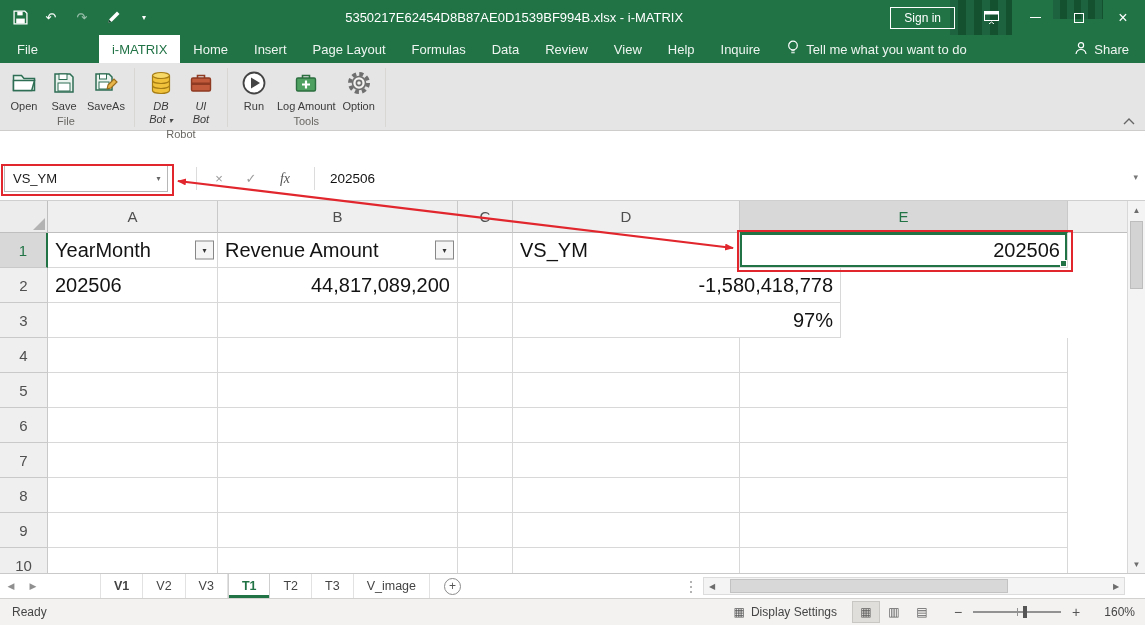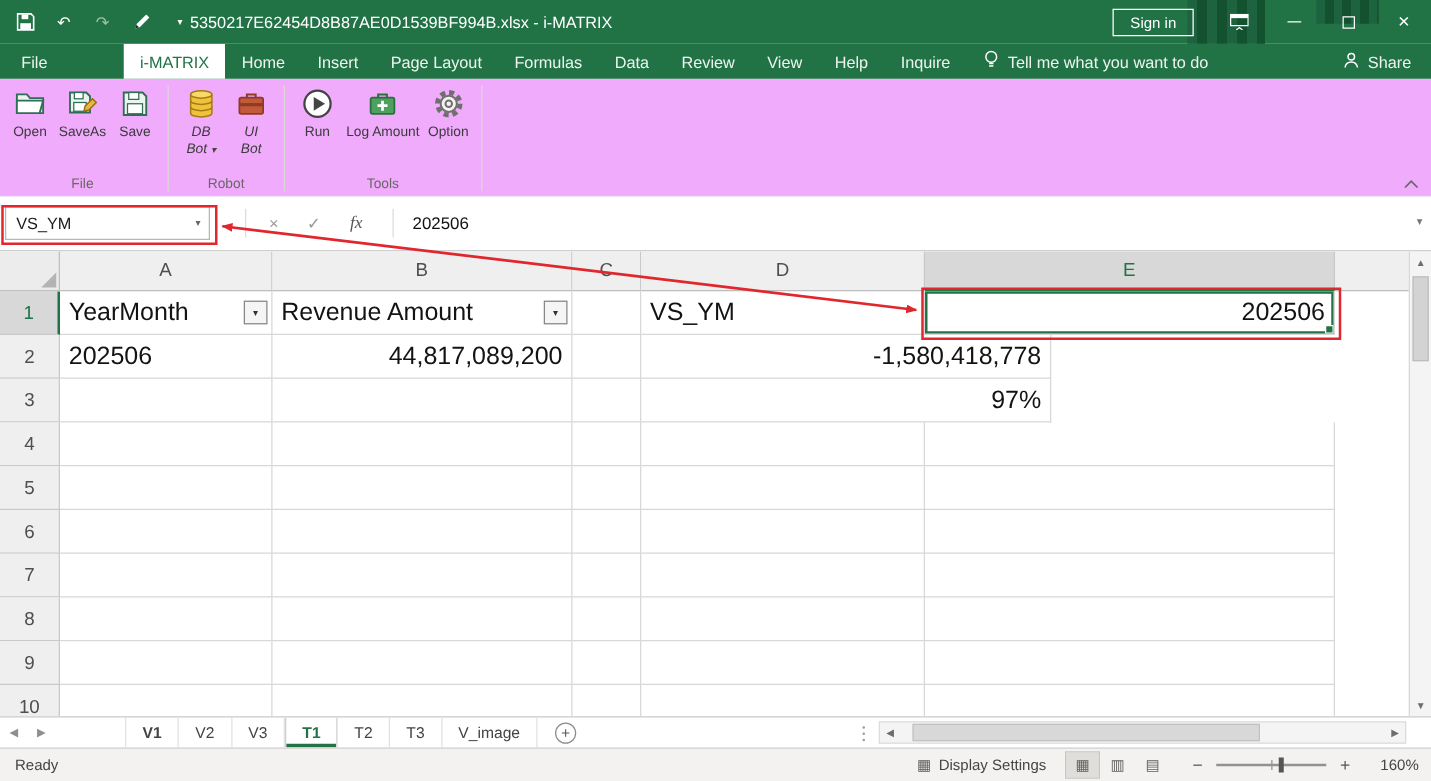--- a/index.html
+++ b/index.html
@@ -6,41 +6,41 @@
   html,body { background:#fff; }
   body { font-family:"Liberation Sans", sans-serif; }
   .app { position:relative; width:1145px; height:625px; overflow:hidden; background:#fff; outline:1px solid #8a8a8a; }
 
   
   .titlebar { position:absolute; left:0; top:0; right:0; height:35px; background:#217346; display:flex; align-items:center; color:#fff; font-size:13px; z-index:10; }
   .qat { display:flex; align-items:center; gap:15px; margin-left:12px; z-index:2; }
   .qbtn { display:flex; align-items:center; justify-content:center; min-width:16px; height:18px; }
   .dim { opacity:.55; }
   .qcaret { font-size:8px; }
-  .tb-title { flex:1; white-space:nowrap; overflow:hidden; z-index:2; }
+  .tb-title { flex:1; text-align:center; white-space:nowrap; overflow:hidden; z-index:2; }
   .signin { border:1px solid #fff; padding:3px 13px; font-size:12px; margin:0 14px; z-index:2; white-space:nowrap; }
   .winbtn { width:44px; height:35px; display:flex; align-items:center; justify-content:center; z-index:2; }
   .wmin { width:11px; height:1px; background:#fff; }
   .wmax { width:10px; height:10px; border:1px solid #fff; }
   .wclose { font-size:16px; }
   .deco { position:absolute; top:0; z-index:1; }
   .d1 { left:950px; width:62px; height:35px; background-image:repeating-linear-gradient(90deg,#1d6340 0 8px,#14512e 8px 16px),repeating-linear-gradient(0deg,rgba(0,0,0,.18) 0 6px,rgba(0,0,0,0) 6px 12px); }
   .d2 { left:1053px; width:50px; height:19px; background-image:repeating-linear-gradient(90deg,#1d6340 0 7px,#14512e 7px 14px); }
 
   
   .tabrow { position:absolute; left:0; top:35px; right:0; height:28px; background:#217346; display:flex; align-items:stretch; color:#eef5f0; font-size:13px; z-index:9; }
   .rtab { display:flex; align-items:center; padding:0 13px; white-space:nowrap; }
   .filetab { padding:0 17px; }
   .rtab.active { background:#fff; color:#217346;margin-left:44px; }
   .tellme { display:flex; align-items:center; gap:7px; margin-left:14px; white-space:nowrap; }
   .trspacer { flex:1; }
   .sharebtn { display:flex; align-items:center; gap:6px; margin-right:16px; }
 
   
-  .ribbon { position:absolute; left:0; top:63px; right:0; height:94px; background:#f0abfc; border-bottom:1px solid #cfcdcb; display:flex; align-items:stretch; z-index:8; }
+  .ribbon { position:absolute; left:0; top:63px; right:0; height:68px; background:#e5e5e5; border-bottom:1px solid #cfcdcb; display:flex; align-items:stretch; z-index:8; }
   .rgroup { display:flex; flex-direction:column; padding:2px 4px 0; }
   .btnrow { display:flex; flex:1; align-items:stretch; }
   .bigbtn { min-width:40px; padding:3px 3px 0; display:flex; flex-direction:column; align-items:center; color:#3b3b3b; font-size:11px; }
   .bigbtn .ic { height:30px; display:flex; align-items:center; justify-content:center; }
   .lbl { text-align:center; line-height:13px; margin-top:2px; }
   .lbl.narrow { max-width:26px;font-style:italic; }
   .ddcaret { font-size:8px; color:#444; }
   .glabel { height:16px; font-size:11px; color:#696763; text-align:center; line-height:14px; }
   .gdiv { width:1px; background:#d9d7d4; margin:5px 2px 3px; }
   .collapse-btn { position:absolute; right:10px; bottom:5px; display:flex; }
@@ -202,37 +202,37 @@
             <svg width="26" height="26" viewBox="0 0 26 26">
                 <path d="M2.5 5.5h8l2.5 3h10.5v12H2.5z" fill="#eaf3ee" stroke="#2e6e54" stroke-width="1.5"></path>
                 <path d="M2.5 10.5h21l-2.8 10H2.5z" fill="#fff" stroke="#2e6e54" stroke-width="1.5"></path>
               </svg>
           </span>
           <span class="lbl">Open</span>
         </div>
         <div class="bigbtn">
           <span class="ic">
             <svg width="26" height="26" viewBox="0 0 26 26">
+                <path d="M4 4h15l3 3v15H4z" fill="#eaf3ee" stroke="#2e6e54" stroke-width="1.5"></path>
+                <rect x="8" y="4" width="8" height="5.5" fill="#fff" stroke="#2e6e54"></rect>
+                <rect x="7" y="13" width="12" height="8" fill="#fff" stroke="#2e6e54"></rect>
+              </svg>
+          </span>
+          <span class="lbl">Save</span>
+        </div>
+        <div class="bigbtn">
+          <span class="ic">
+            <svg width="26" height="26" viewBox="0 0 26 26">
                 <path d="M3 4h13l3 3v13H3z" fill="#eaf3ee" stroke="#2e6e54" stroke-width="1.5"></path>
                 <rect x="6.5" y="4" width="7" height="5" fill="#fff" stroke="#2e6e54"></rect>
                 <rect x="6" y="12" width="10" height="7" fill="#fff" stroke="#2e6e54"></rect>
                 <path d="M15 15l6-6 3 3-6 6-3.8.8z" fill="#e8b54a" stroke="#9a6d1d" stroke-width="1.2"></path>
               </svg>
           </span>
           <span class="lbl">SaveAs</span>
-        </div>
-        <div class="bigbtn">
-          <span class="ic">
-            <svg width="26" height="26" viewBox="0 0 26 26">
-                <path d="M4 4h15l3 3v15H4z" fill="#eaf3ee" stroke="#2e6e54" stroke-width="1.5"></path>
-                <rect x="8" y="4" width="8" height="5.5" fill="#fff" stroke="#2e6e54"></rect>
-                <rect x="7" y="13" width="12" height="8" fill="#fff" stroke="#2e6e54"></rect>
-              </svg>
-          </span>
-          <span class="lbl">Save</span>
         </div>
       </div>
       <div class="glabel">File</div>
     </div>
     <div class="gdiv"></div>
 
     <div class="rgroup">
       <div class="btnrow">
         <div class="bigbtn">
           <span class="ic">

